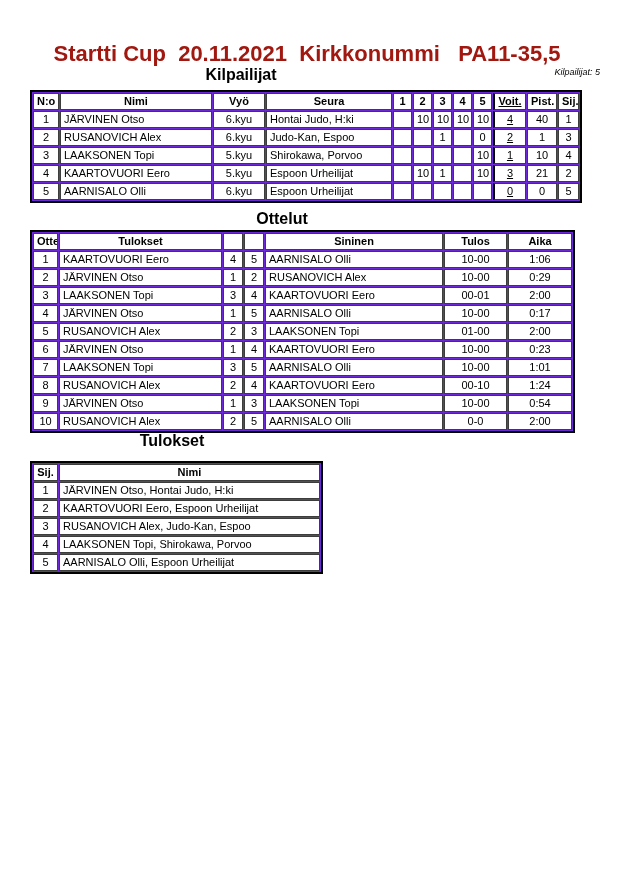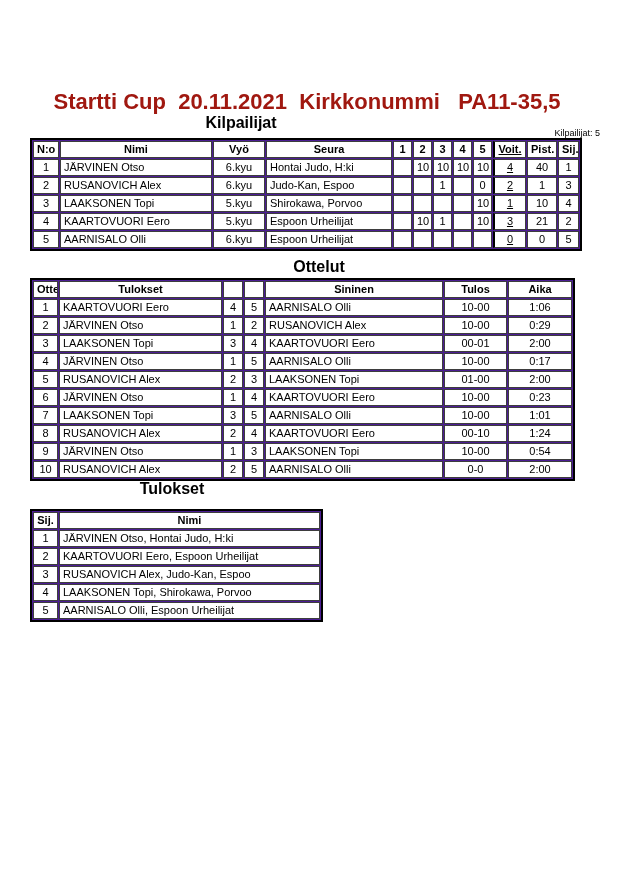--- a/index.html
+++ b/index.html
@@ -1,36 +1,36 @@
 <!DOCTYPE html>
 <html><head>
 <meta charset="utf-8">
 <style>
   html,body{margin:0;padding:0;}
   body{
     width:630px;height:891px;background:#ffffff;position:relative;
     font-family:"Liberation Sans","DejaVu Sans",sans-serif;color:#000;
     overflow:hidden;
   }
-  .abs{position:absolute;margin-top:48px;}
+  .abs{position:absolute;}
   .page-title{
     top:41px;left:0;width:614px;text-align:center;
     font-size:22px;font-weight:bold;white-space:pre;letter-spacing:0px;
   }
   .section-heading{
     font-size:16px;font-weight:bold;text-align:center;white-space:pre;
   }
   .h-competitors{top:66px;left:0;width:482px;}
-  .h-matches{top:210px;left:0;width:564px;padding-left:37px;}
+  .h-matches{top:210px;left:0;width:564px;}
   .h-results{top:432px;left:0;width:344px;}
-  .count-label{top:80px;right:30px;font-size:9px;}
+  .count-label{top:67px;right:30px;font-size:9px;font-style:italic;}
 
   table.grid{
     border-collapse:separate;border-spacing:1px;
-    border:2px solid #000;background:#4c1d95;table-layout:fixed;
+    border:2px solid #000;background:#6d28d9;table-layout:fixed;
   }
   table.grid td, table.grid th{
     border:1px solid #3d3d3d;
     font-size:11px;line-height:13px;height:15px;
     padding:0 3px;overflow:hidden;white-space:nowrap;
     font-weight:normal;background:#fff;
   }
   table.grid th{font-weight:bold;}
   
   th.nv{border-left:1px solid transparent;border-right:1px solid transparent;}

